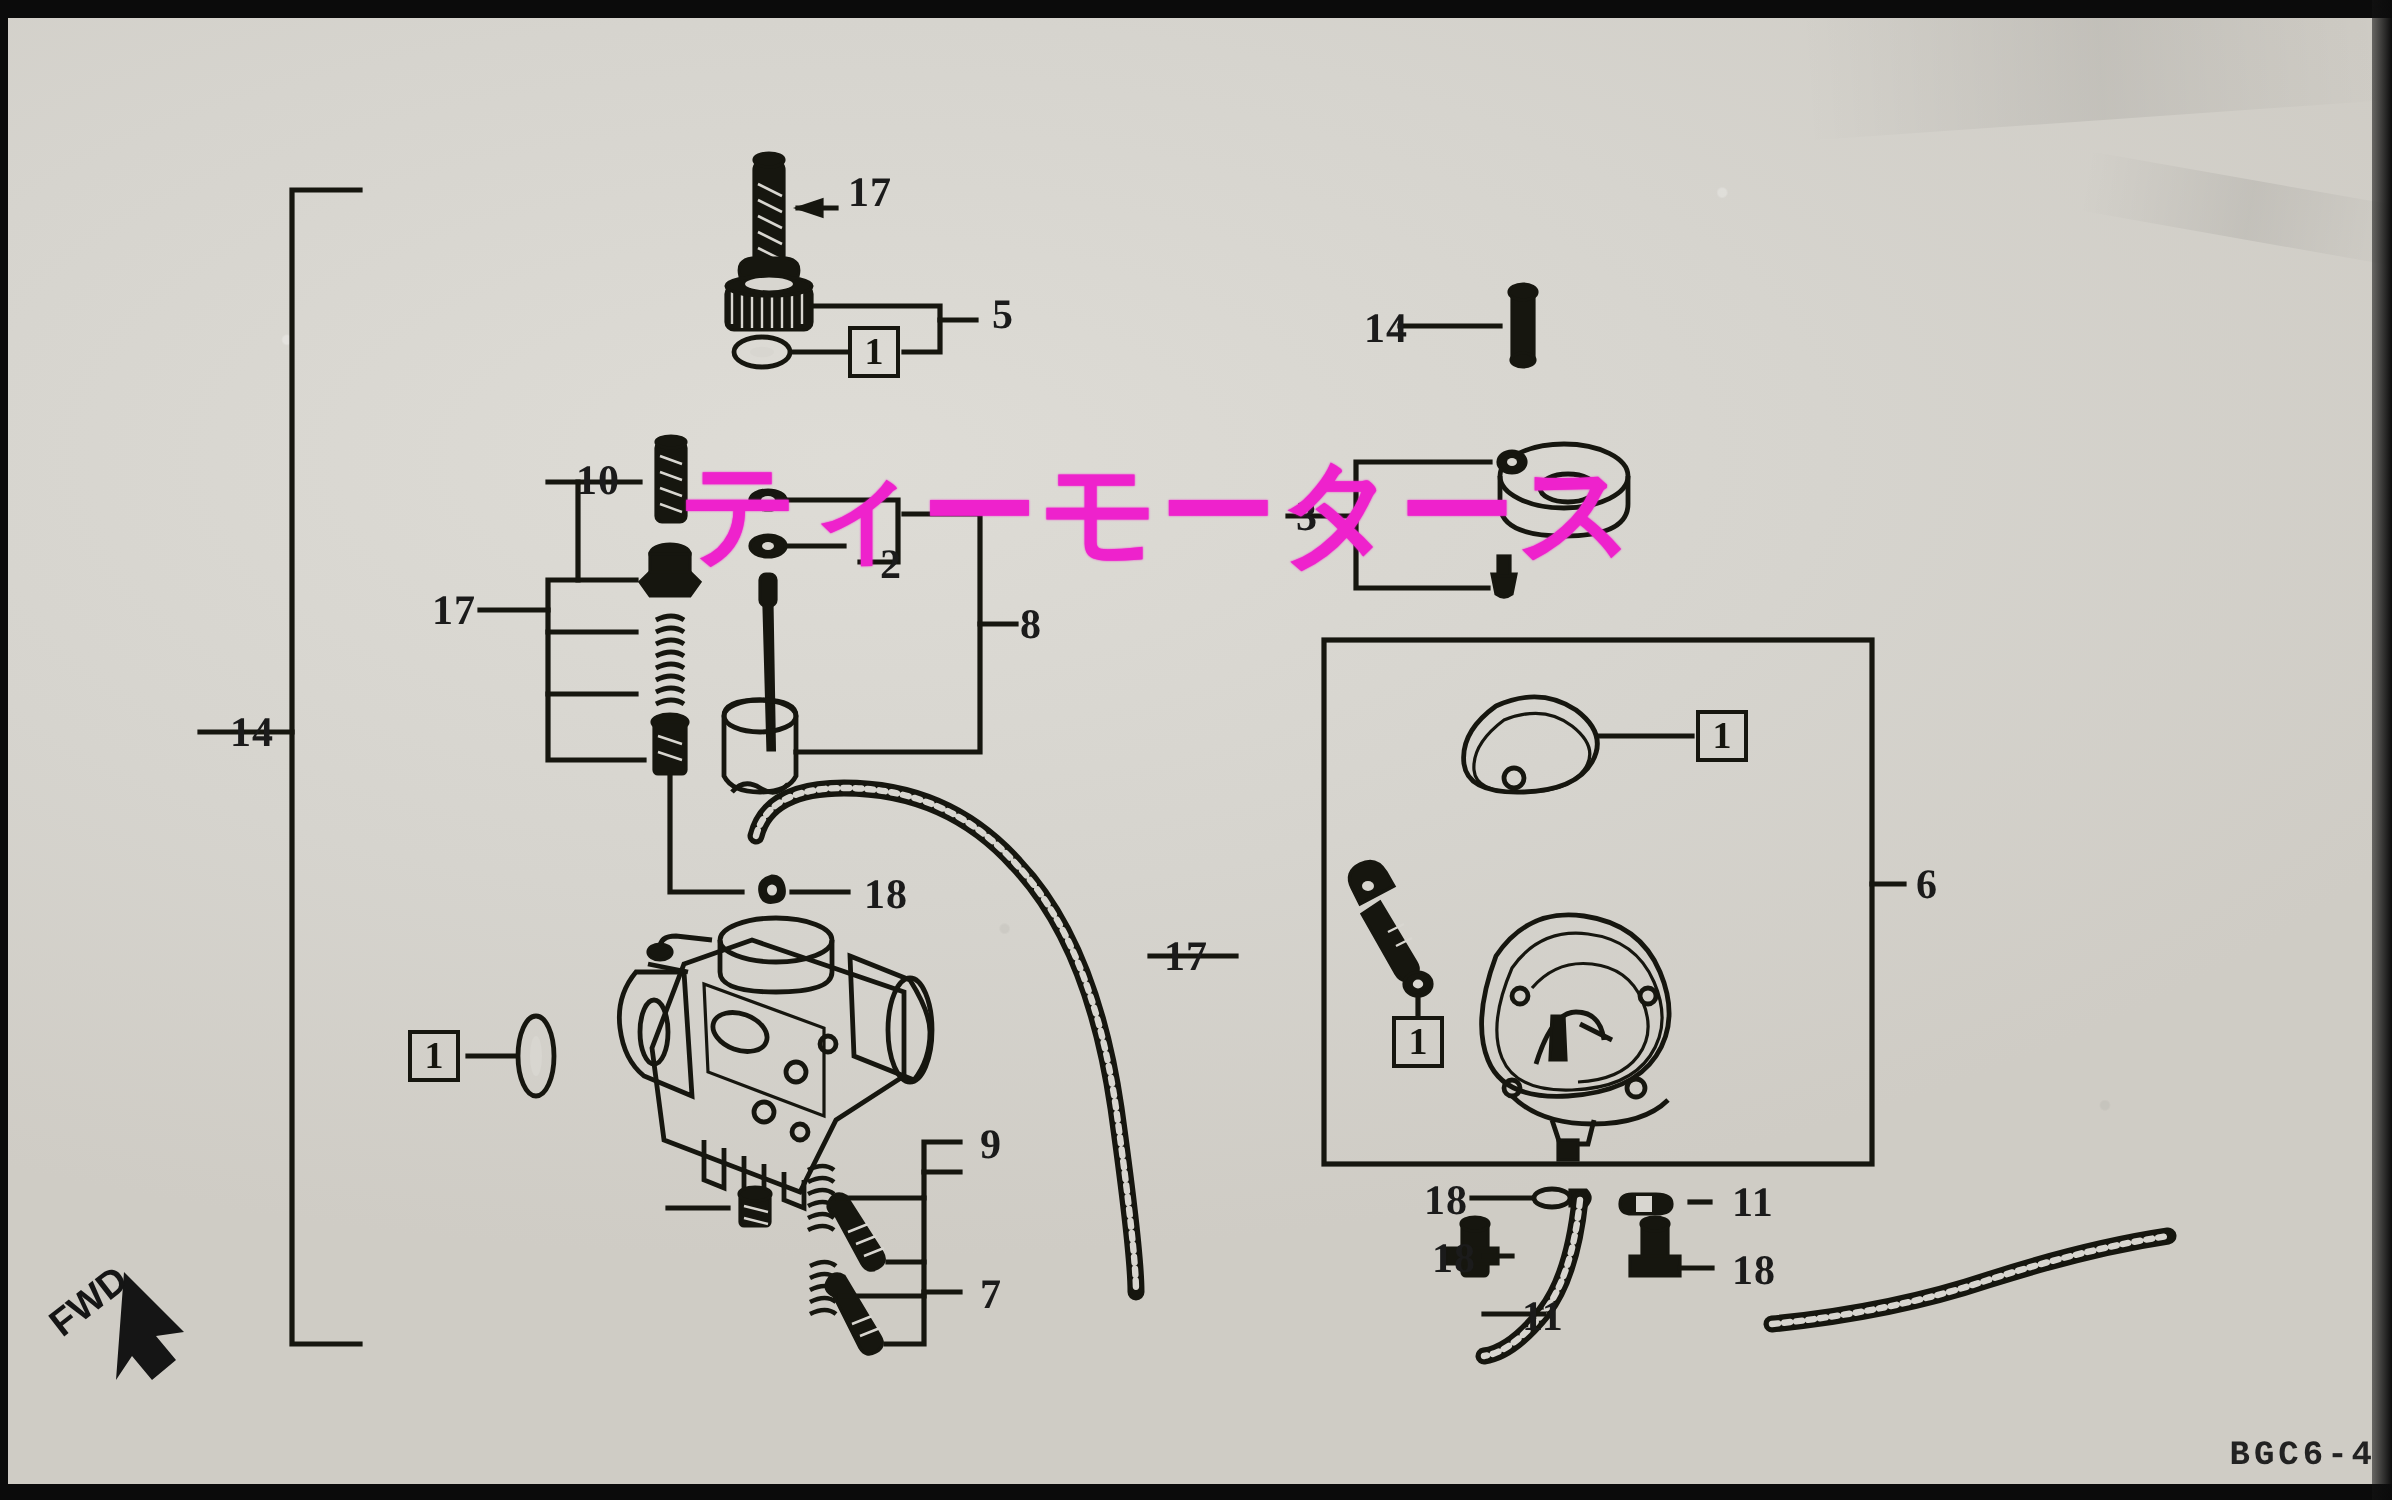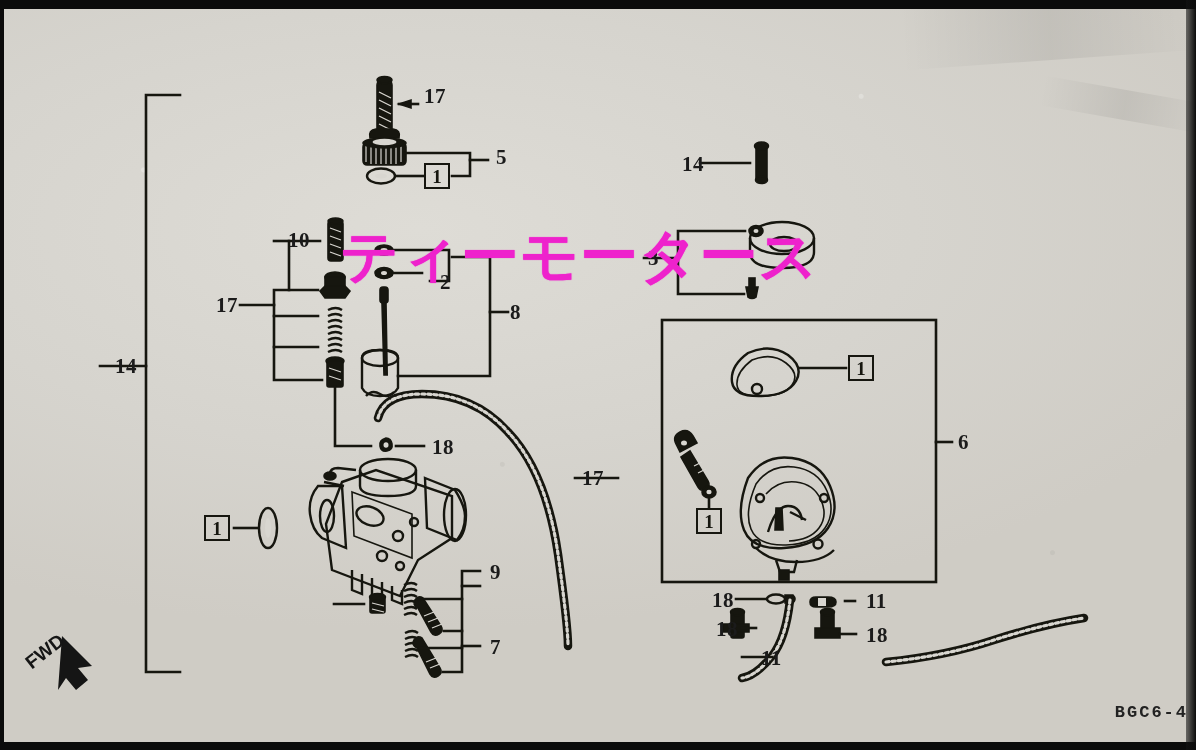--- a/index.html
+++ b/index.html
@@ -81,21 +81,21 @@
     font-size: 58px;
     font-weight: 700;
     color: #ee22cc;
     letter-spacing: 1px;
     white-space: nowrap;
     user-select: none;
     text-shadow: 0 0 1px #ee22cc;
   }
   #sheetcode {
     position: absolute;
-    right: 8px; bottom: 28px;
+    right: 8px; bottom: 12px;
     font-family: "Liberation Mono", monospace;
     font-weight: bold;
     font-size: 17px;
     letter-spacing: 2px;
     color: #222;
   }
   #fwd {
     position: absolute;
     left: 6px; top: 610px;
     width: 110px; height: 95px;

